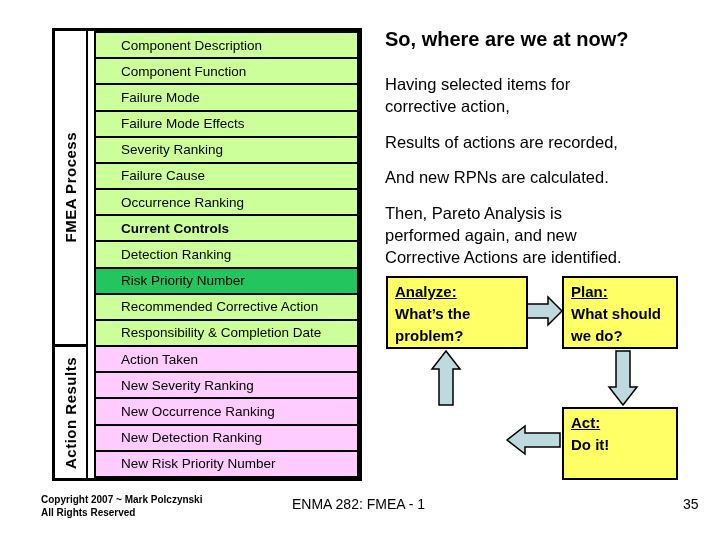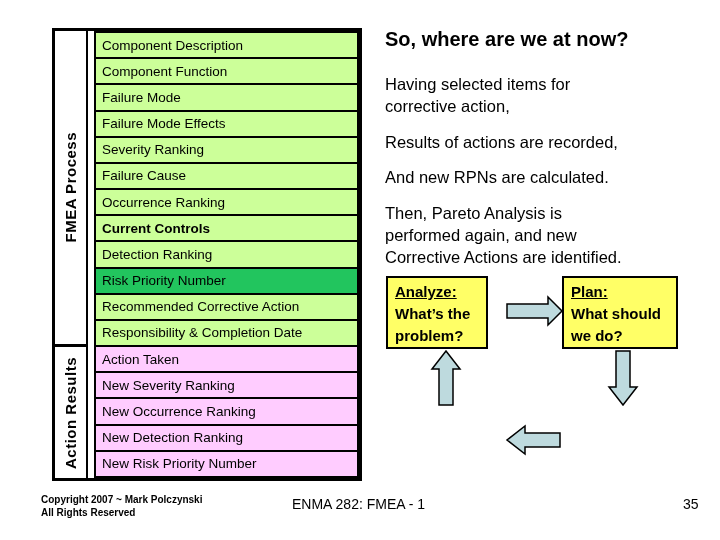--- a/index.html
+++ b/index.html
@@ -12,39 +12,39 @@
             border:3px solid #000; background:#fff; display:flex; }
   .label-col { width:33px; display:flex; flex-direction:column; border-right:2px solid #000; background:#fff; }
   .label-sec { display:flex; align-items:center; justify-content:center; overflow:hidden; }
   .label-sec.fmea { flex:12 1 0; border-bottom:3px solid #000; }
   .label-sec.action { flex:5 1 0; }
   .vtext { writing-mode:vertical-rl; transform:rotate(180deg);
            font-weight:bold; font-size:15px; letter-spacing:0.5px; white-space:nowrap; }
   .gap-col { width:6px; background:#fff; }
   .rows-col { flex:1; display:flex; flex-direction:column; }
   .trow { flex:1 1 0; border:2px solid #000; display:flex; align-items:center;
-          padding-left:6px; font-size:13.5px; overflow:hidden; white-space:nowrap; }
+          padding-left:25px; font-size:13.5px; overflow:hidden; white-space:nowrap; }
   .trow + .trow { margin-top:-2px; }
 
   
   .title { position:absolute; left:385px; top:28px; font-size:20px; font-weight:bold;
            white-space:nowrap; }
   .para { position:absolute; left:385px; width:305px; font-size:16.5px; line-height:22px;
           white-space:pre-line; }
   .para-0 { top:73px; }
   .para-1 { top:131px; }
   .para-2 { top:166px; }
   .para-3 { top:202px; }
 
   
   .cycle-box { position:absolute; background:var(--box-yellow,#FFFF66); border:2px solid #000;
                padding:3px 4px 0 7px; font-size:15px; font-weight:bold; line-height:22px; }
   .cycle-heading { text-decoration:underline; }
   .cycle-body { white-space:pre-line; }
-  .box-analyze { left:386px; top:276px; width:102px; height:73px; }
+  .box-analyze { left:386px; top:276px; width:142px; height:73px; }
   .box-plan    { left:562px; top:276px; width:116px; height:73px; }
   .box-verify  { left:386px; top:407px; width:118px; height:73px; }
   .box-act     { left:562px; top:407px; width:116px; height:73px; }
   .arrows-svg { position:absolute; left:380px; top:270px; width:340px; height:215px; }
   .cycle-arrow { stroke:#000; stroke-width:1.5; stroke-linejoin:miter; }
 
   
   .footer-copyright { position:absolute; left:41px; top:493px; font-size:10px; font-weight:bold;
                       line-height:13px; white-space:pre-line; }
   .footer-course { position:absolute; left:292px; top:496px; font-size:14px; }
@@ -105,19 +105,23 @@
   <div class="cycle-box box-analyze">
     <div class="cycle-heading">Analyze:</div>
     <div class="cycle-body">What’s the
 problem?</div>
   </div>
   <div class="cycle-box box-plan">
     <div class="cycle-heading">Plan:</div>
     <div class="cycle-body">What should
 we do?</div>
   </div>
+  <div class="cycle-box box-act">
+    <div class="cycle-heading">Act:</div>
+    <div class="cycle-body">Do it!</div>
+  </div>
 
   <div class="footer-copyright">Copyright 2007 ~ Mark Polczynski
 All Rights Reserved</div>
   <div class="footer-course">ENMA 282: FMEA - 1</div>
   <div class="footer-page">35</div>
 
 </div>
 
 </body></html>

